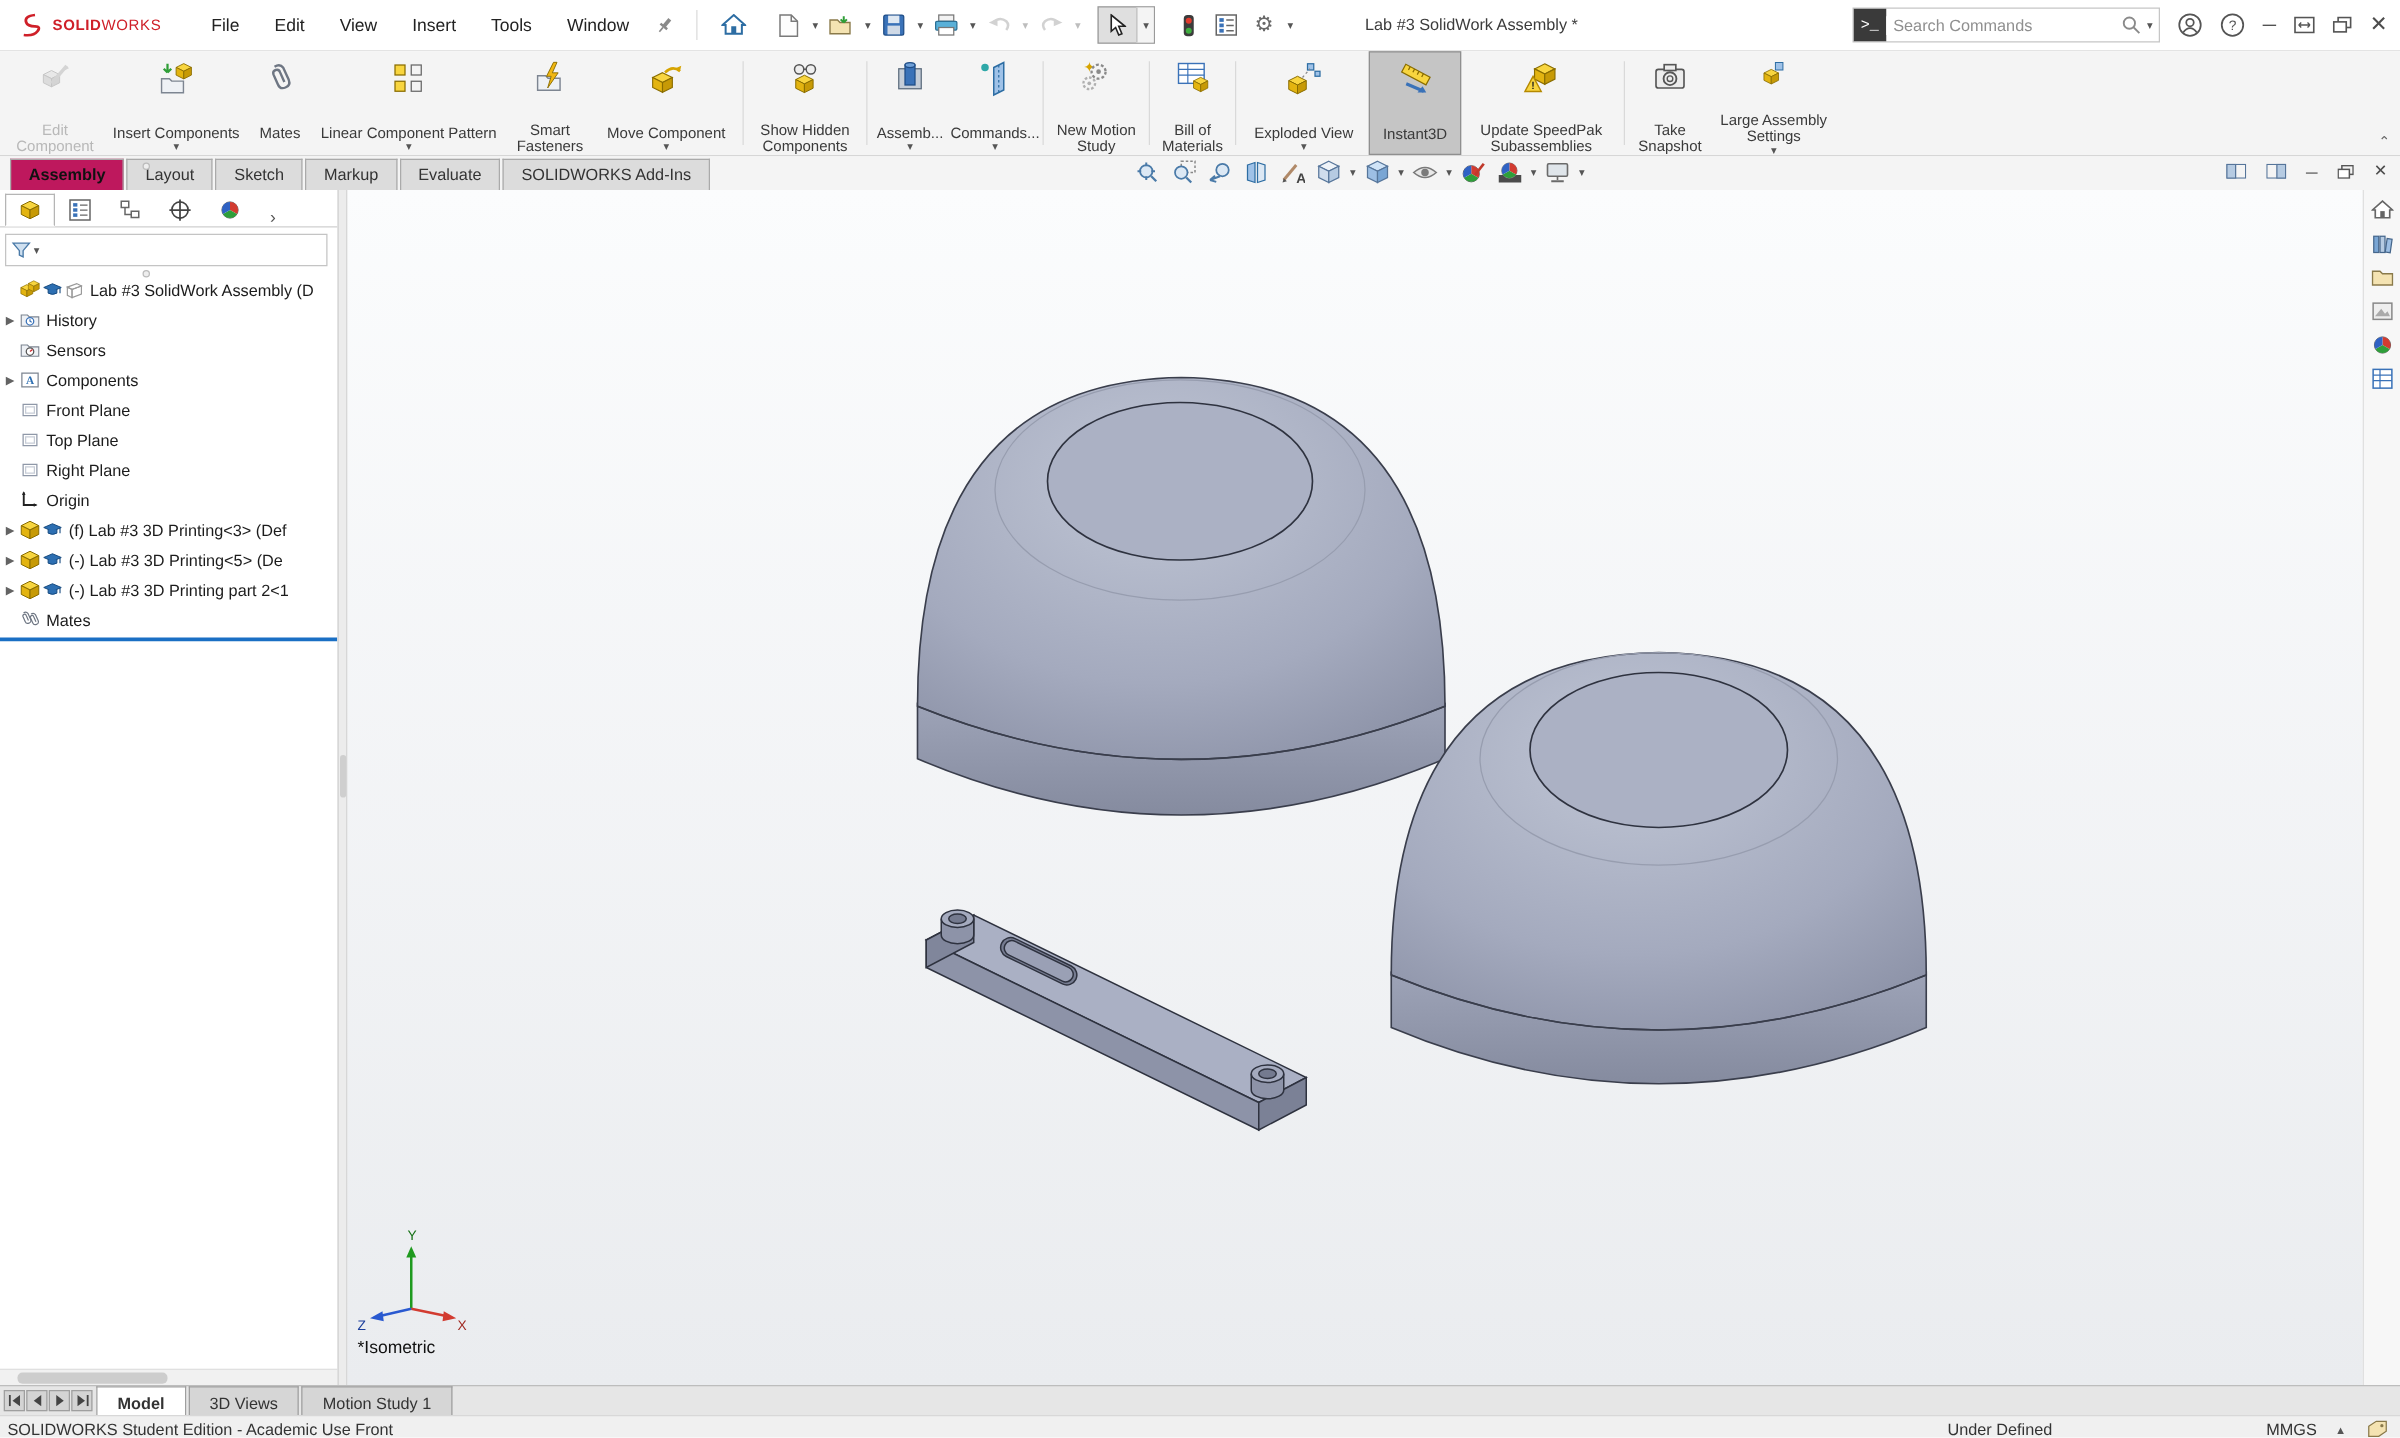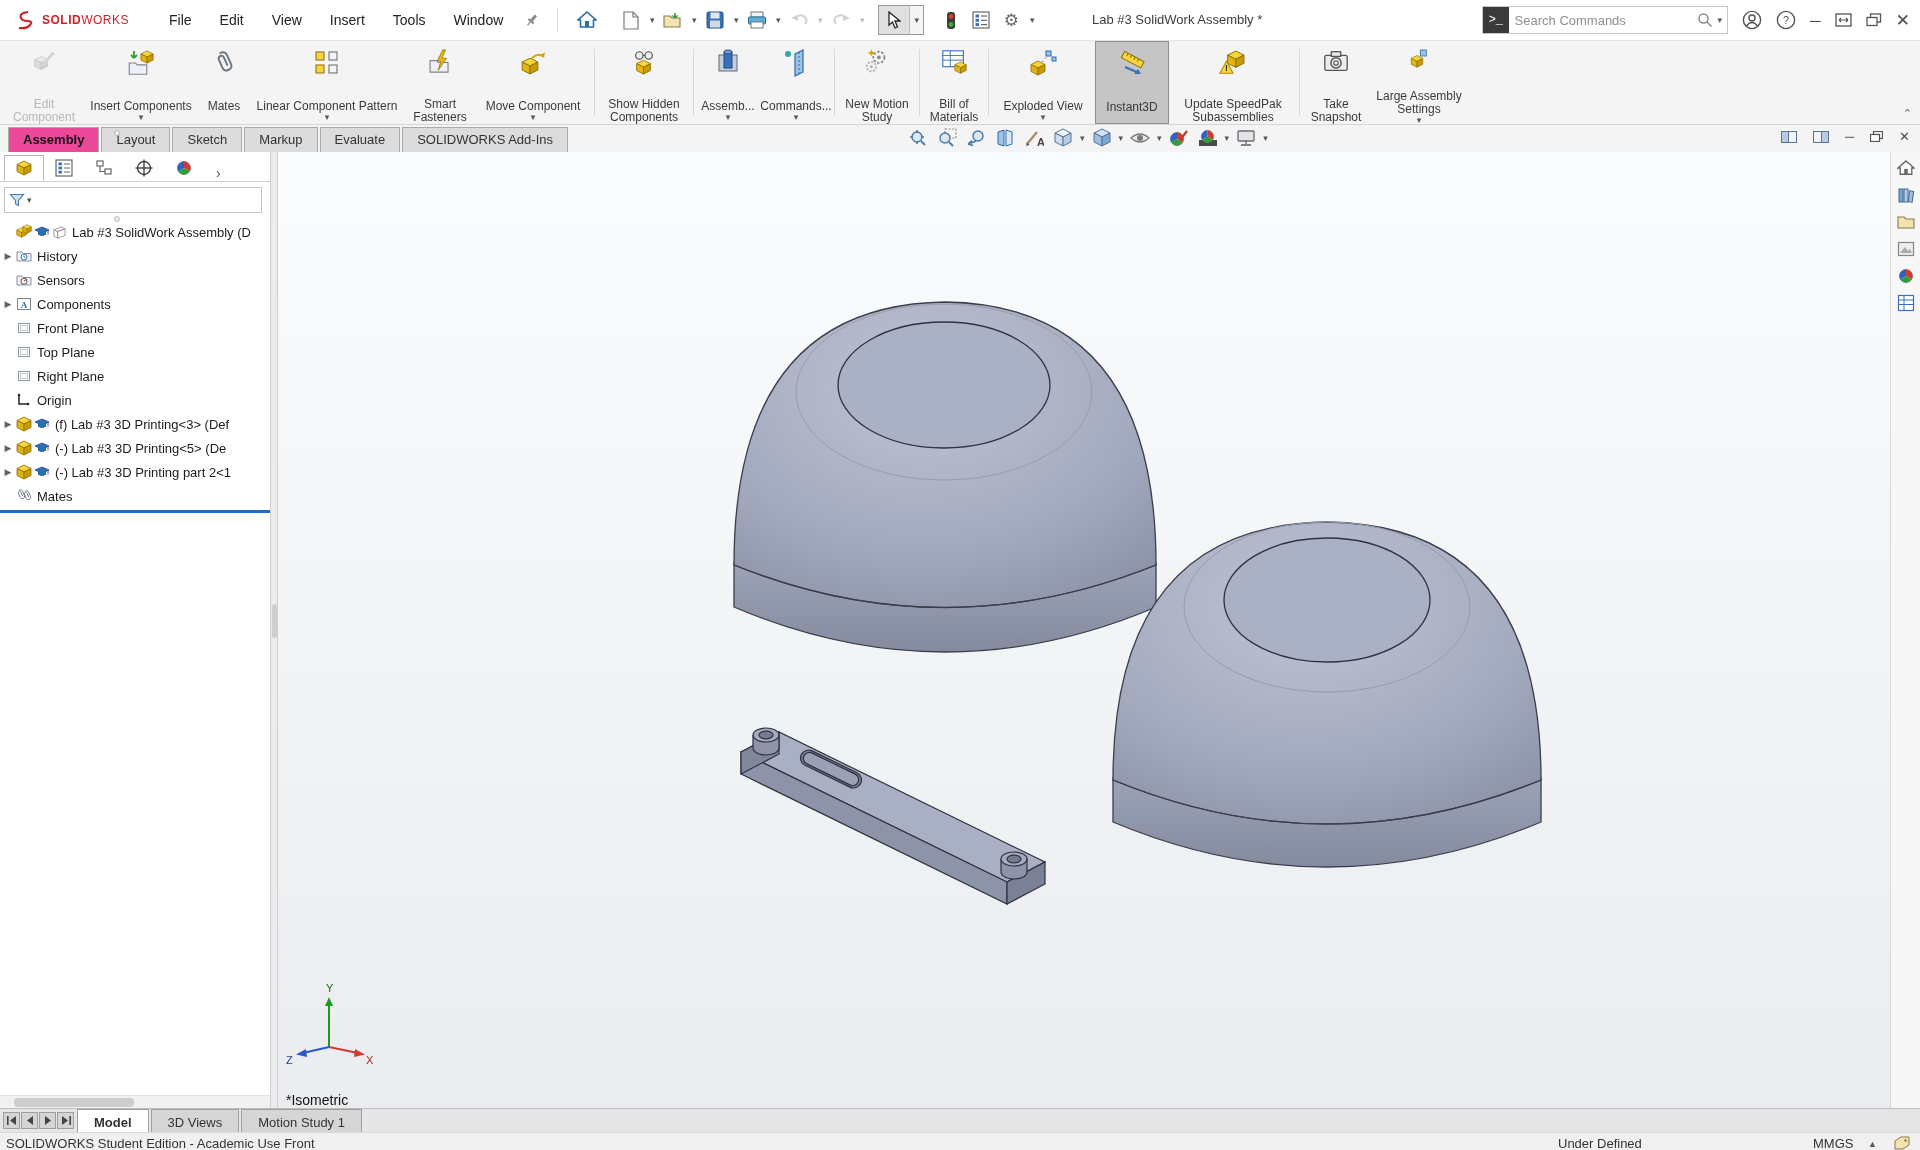--- a/index.html
+++ b/index.html
@@ -44,21 +44,21 @@
   .rb .lbl { margin-top:22px; }
   .rb.disabled { color:#b8b8b8; } .rb.disabled svg { opacity:.35; filter:grayscale(1); }
   .rb.active { background:#c5c5c5; border:1px solid #8f8f8f; }
   .rb-div { width:1px; background:#d9d9d9; margin:8px 2px; }
   #ribbon-collapse { position:absolute; right:8px; bottom:4px; font-size:11px; color:#666; }
 
   
   #tabrow { position:relative; height:27px; background:#f4f4f4; display:flex; align-items:flex-end; }
   .ctab { font-size:13px; color:#333; background:#dcdcdc; border:1px solid #aaa; border-bottom:0;
     padding:4px 14px 5px; margin-right:2px; }
-  .ctab.active { background:#ec4899; font-weight:700; color:#111; }
+  .ctab.active { background:#be185d; font-weight:700; color:#111; }
   #ctabs { display:flex; padding-left:8px; }
   #headsup { position:absolute; left:906px; top:2px; display:flex; align-items:center; gap:5px; }
   .hu { width:24px; height:22px; display:flex; align-items:center; justify-content:center; }
   #docwin-ctrls { position:absolute; right:10px; top:4px; display:flex; align-items:center; gap:16px; }
   #docwin-ctrls .win-glyph { font-size:13px; }
 
   
   #main { display:flex; height:956px; }
 
   
@@ -84,21 +84,21 @@
     background:#eee; left:114px; }
 
   
   #splitter { width:8px; background:#ececec; border-left:1px solid #cfcfcf; border-right:1px solid #cfcfcf;
     position:relative; }
   #splitter .handle { position:absolute; top:452px; left:1px; width:5px; height:34px;
     background:#cfcfcf; border-radius:3px; }
 
   
   #viewport { position:relative; flex:1; background:linear-gradient(#fbfcfd,#eaecef); overflow:hidden; }
-  #view-label { position:absolute; left:8px; bottom:0; font-size:14px; color:#111; }
+  #view-label { position:absolute; left:8px; bottom:23px; font-size:14px; color:#111; }
 
   
   #taskpane { width:30px; background:#f7f7f7; border-left:1px solid #d9d9d9;
     display:flex; flex-direction:column; align-items:center; padding-top:4px; gap:3px; }
   .tp-icon { width:26px; height:24px; display:flex; align-items:center; justify-content:center; }
 
   
   #bottomtabs { height:24px; background:#e6e6e6; border-top:1px solid #bdbdbd;
     display:flex; align-items:stretch; }
   #bt-nav { display:flex; align-items:center; gap:1px; padding:0 3px; }

